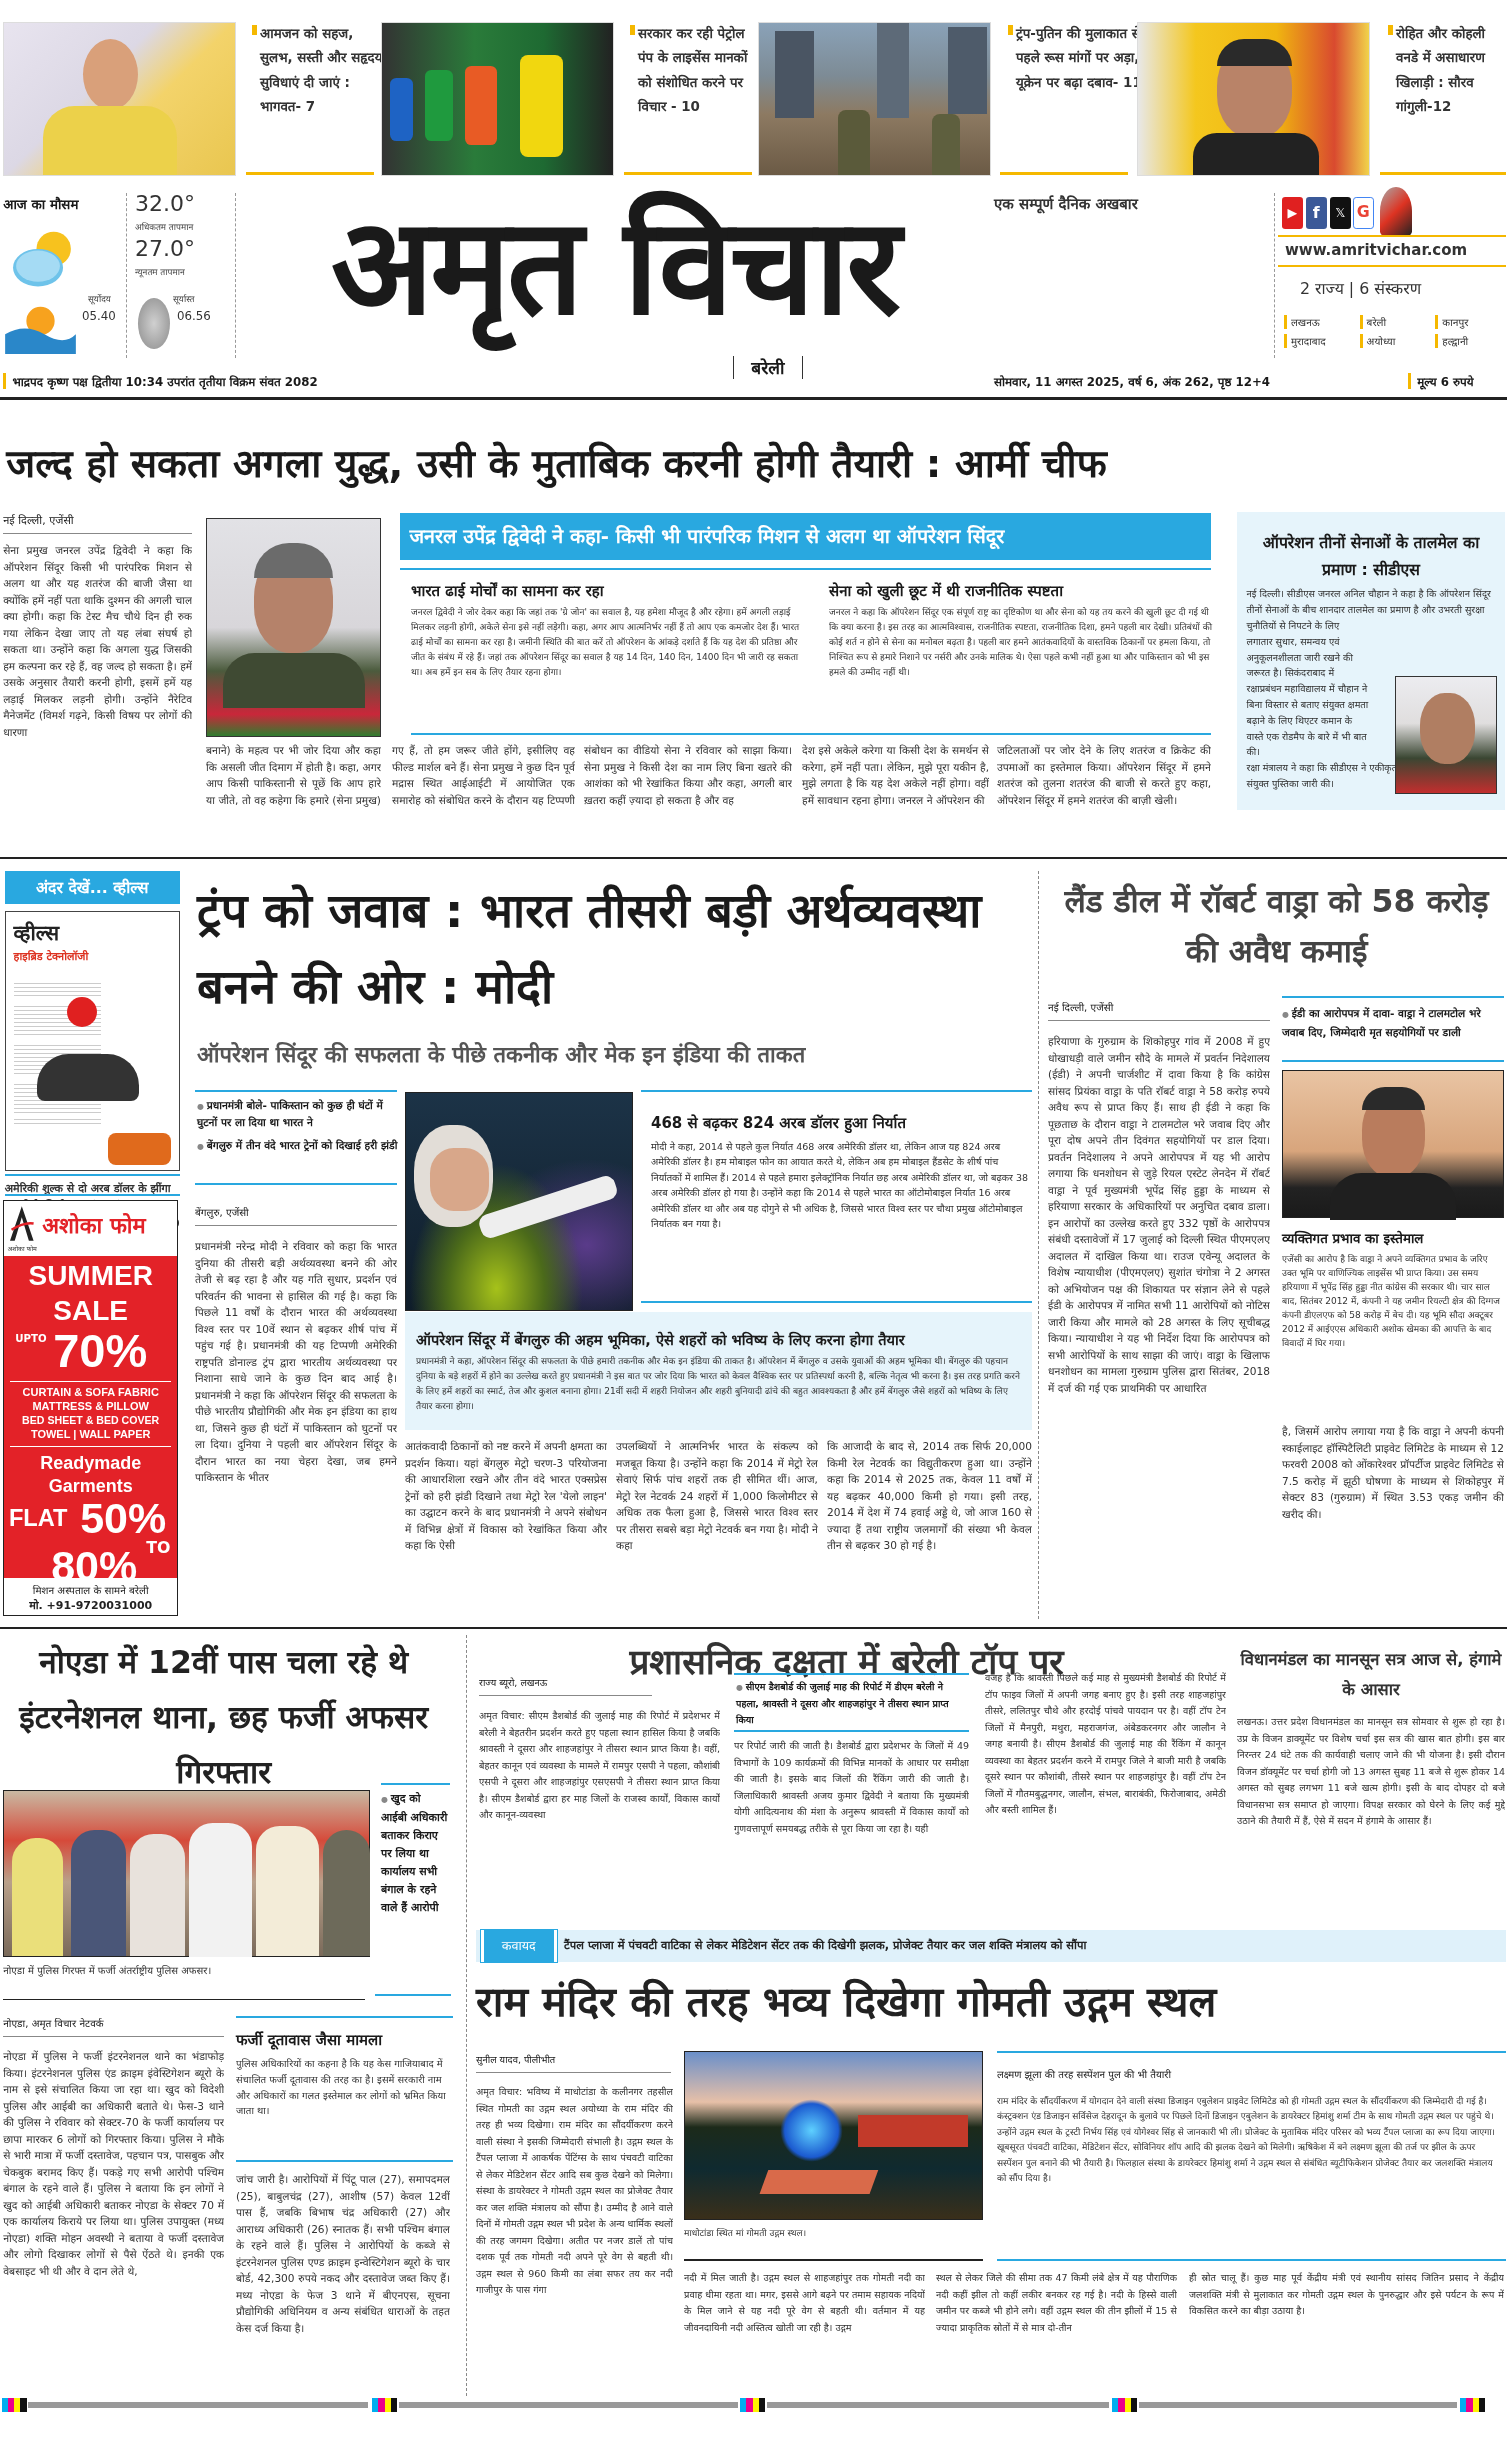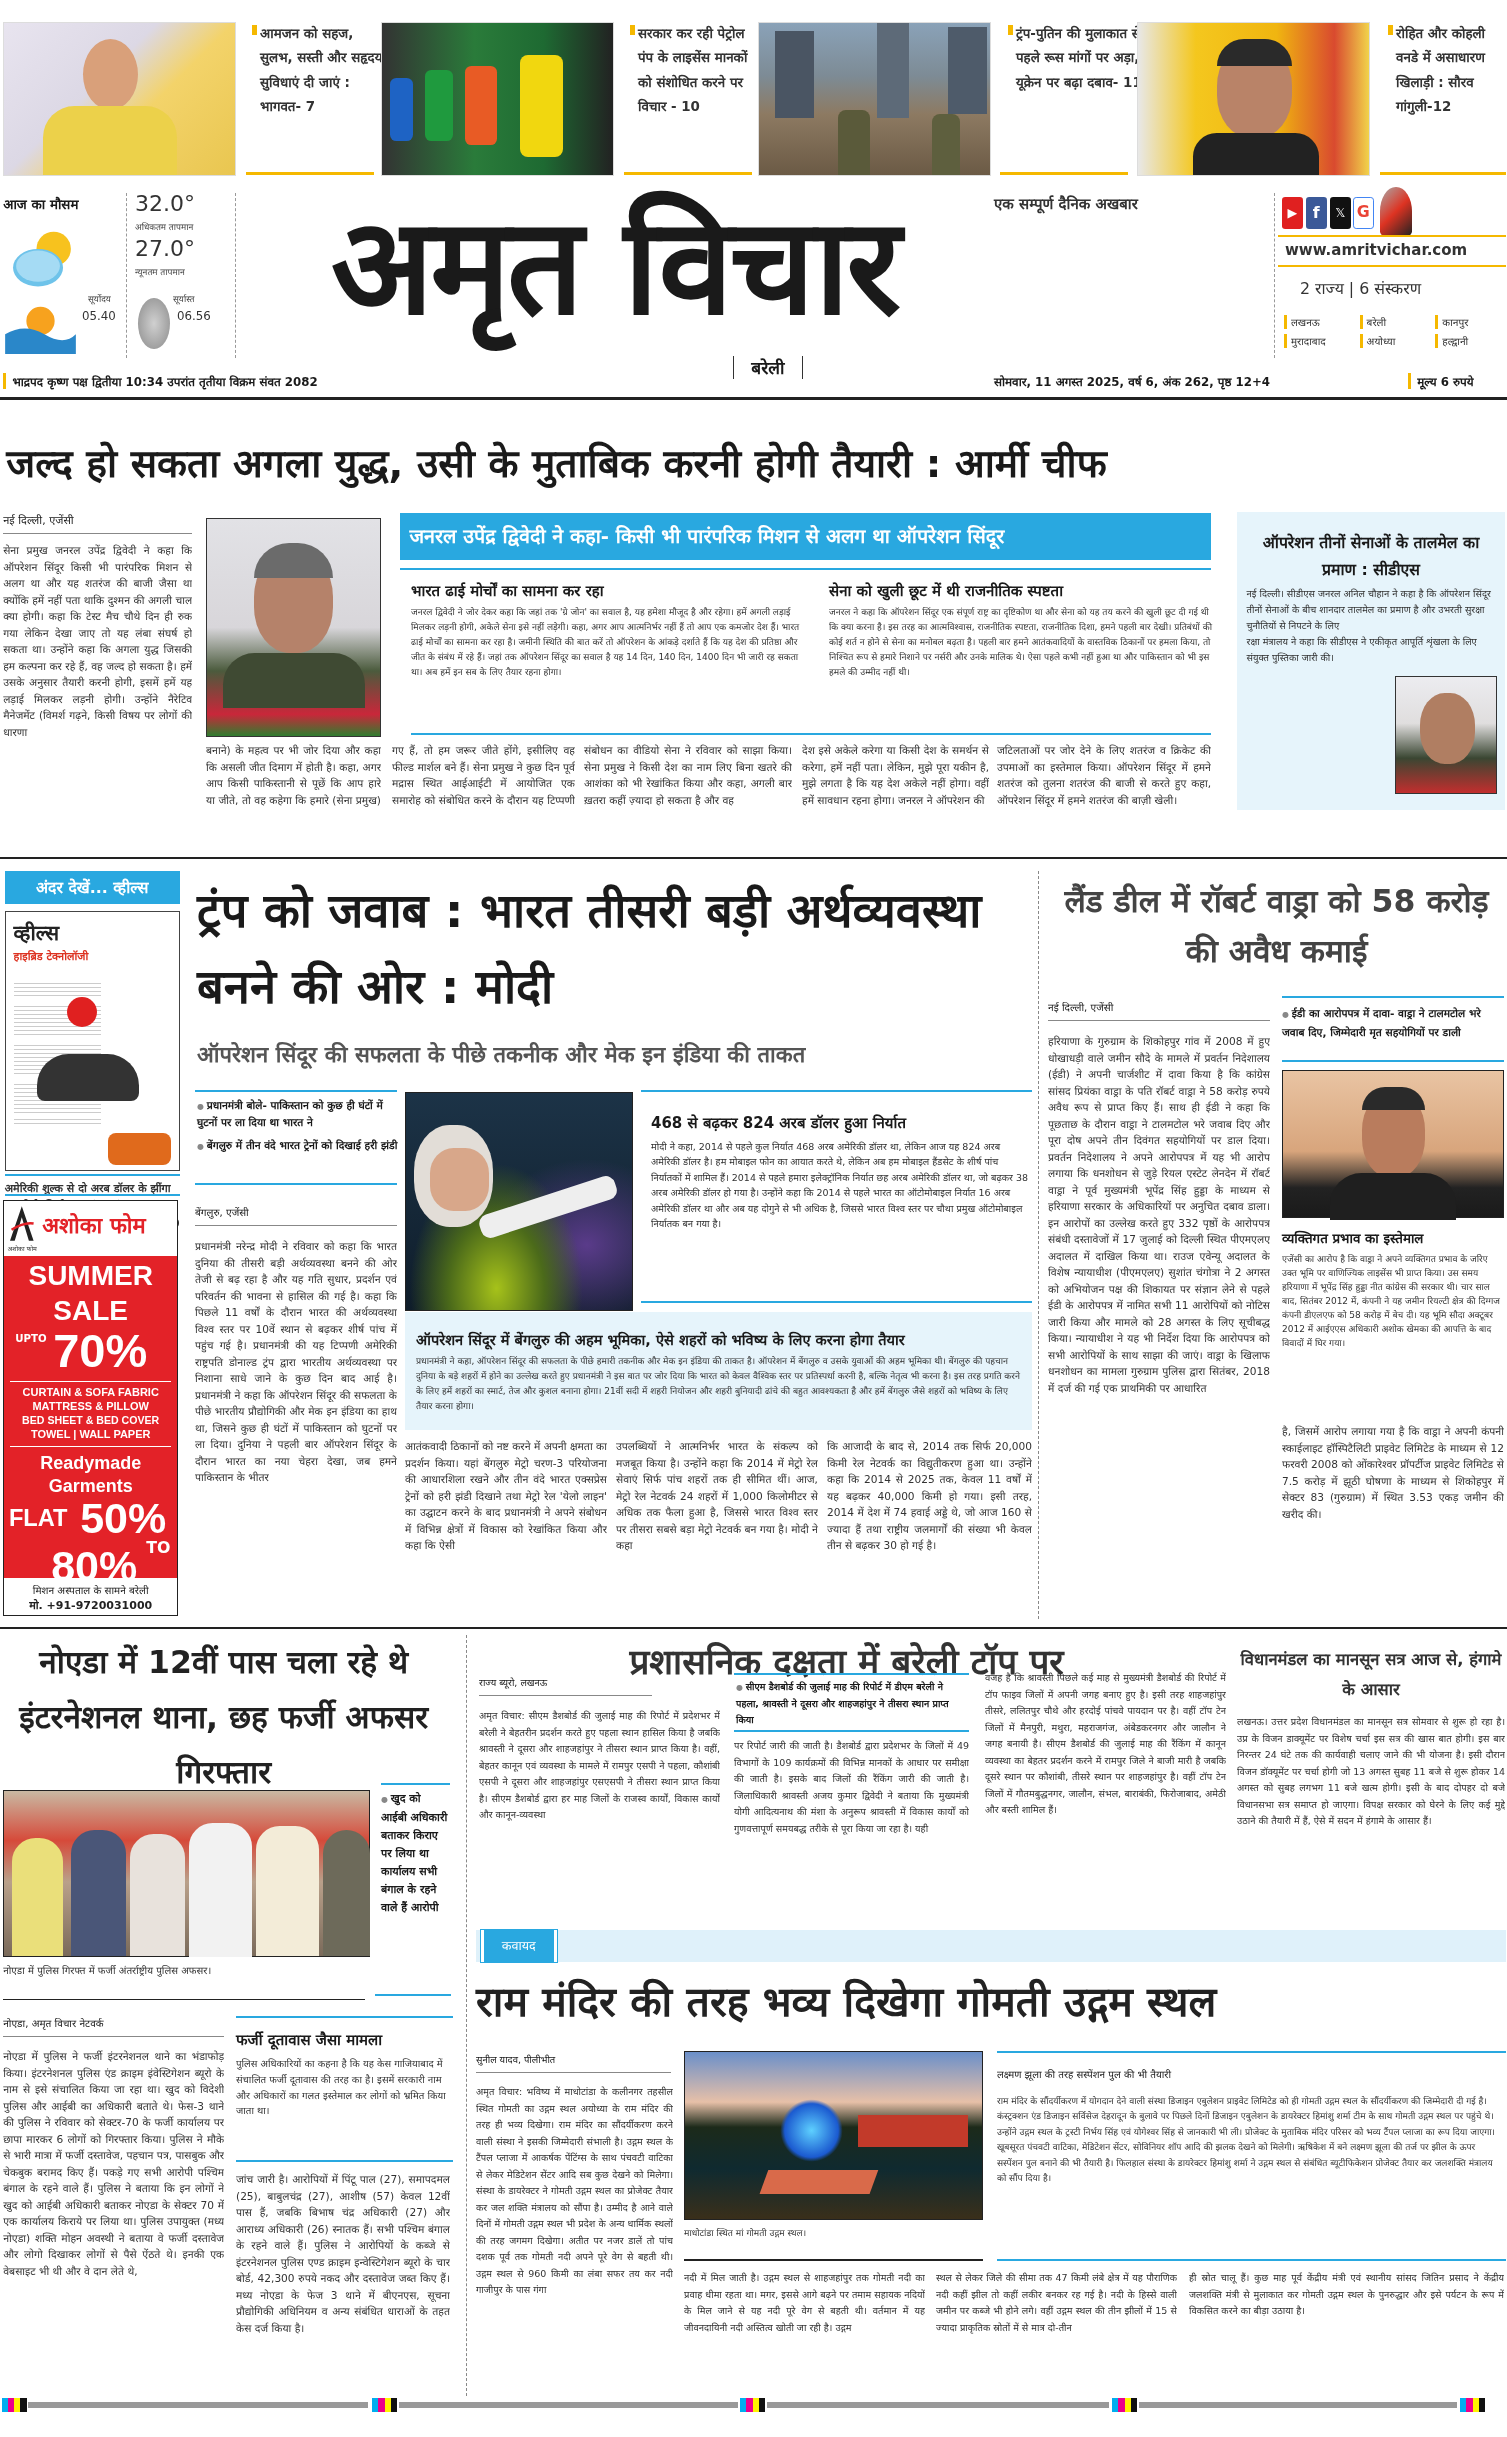--- a/index.html
+++ b/index.html
@@ -138,20 +138,21 @@
 
   <div class="abs" style="left:411px;top:580px;font-size:15px;font-weight:bold">भारत ढाई मोर्चों का सामना कर रहा</div>
   <div class="abs" style="left:411px;top:605px;width:394px;height:126px;overflow:hidden;font-size:9px;line-height:15px;color:#333">जनरल द्विवेदी ने जोर देकर कहा कि जहां तक 'ग्रे जोन' का सवाल है, यह हमेशा मौजूद है और रहेगा। हमें अगली लड़ाई मिलकर लड़नी होगी, अकेले सेना इसे नहीं लड़ेगी। कहा, अगर आप आत्मनिर्भर नहीं हैं तो आप एक कमजोर देश हैं। भारत ढाई मोर्चों का सामना कर रहा है। जमीनी स्थिति की बात करें तो ऑपरेशन के आंकड़े दर्शाते हैं कि यह देश की प्रतिष्ठा और जीत के संबंध में रहे हैं। जहां तक ऑपरेशन सिंदूर का सवाल है यह 14 दिन, 140 दिन, 1400 दिन भी जारी रह सकता था। अब हमें इन सब के लिए तैयार रहना होगा।</div>
   <div class="abs" style="left:829px;top:580px;font-size:15px;font-weight:bold">सेना को खुली छूट में थी राजनीतिक स्पष्टता</div>
   <div class="abs" style="left:829px;top:605px;width:386px;height:126px;overflow:hidden;font-size:9px;line-height:15px;color:#333">जनरल ने कहा कि ऑपरेशन सिंदूर एक संपूर्ण राष्ट्र का दृष्टिकोण था और सेना को यह तय करने की खुली छूट दी गई थी कि क्या करना है। इस तरह का आत्मविश्वास, राजनीतिक स्पष्टता, राजनीतिक दिशा, हमने पहली बार देखी। प्रतिबंधों की कोई शर्त न होने से सेना का मनोबल बढ़ता है। पहली बार हमने आतंकवादियों के वास्तविक ठिकानों पर हमला किया, तो निश्चित रूप से हमारे निशाने पर नर्सरी और उनके मालिक थे। ऐसा पहले कभी नहीं हुआ था और पाकिस्तान को भी इस हमले की उम्मीद नहीं थी।</div>
   <div class="abs blue-bar" style="left:411px;top:733px;width:800px;height:2.4px"></div>
 
   <div class="abs" style="left:1237px;top:512px;width:268px;height:298px;background:#e6f4fb">
     <div style="text-align:center;font-size:15.8px;font-weight:bold;line-height:27px;padding:17.3px 15.8px 0">ऑपरेशन तीनों सेनाओं के तालमेल का प्रमाण : सीडीएस</div>
     <div style="font-size:9.5px;line-height:15.8px;padding:3.2px 9.5px 0;color:#333">नई दिल्ली। सीडीएस जनरल अनिल चौहान ने कहा है कि ऑपरेशन सिंदूर तीनों सेनाओं के बीच शानदार तालमेल का प्रमाण है और उभरती सुरक्षा चुनौतियों से निपटने के लिए</div>
+    <div style="width:142px;font-size:9.5px;line-height:15.8px;padding:0 9.5px;color:#333">लगातार सुधार, समन्वय एवं अनुकूलनशीलता जारी रखने की जरूरत है। सिकंदराबाद में रक्षाप्रबंधन महाविद्यालय में चौहान ने बिना विस्तार से बताए संयुक्त क्षमता बढ़ाने के लिए थिएटर कमान के वास्ते एक रोडमैप के बारे में भी बात की।</div>
     <div class="abs" style="left:158px;top:164px;width:102px;height:118px;border:0.8px solid #333;background:linear-gradient(180deg,#ececf0 0%,#e0dede 40%,#3a4632 70%,#c22e2e 100%)">
       <div class="abs" style="left:23.6px;top:15.8px;width:55px;height:71px;border-radius:45%;background:#b07e62"></div>
     </div>
     <div style="font-size:9.5px;line-height:15.8px;padding:0 9.5px;color:#333">रक्षा मंत्रालय ने कहा कि सीडीएस ने एकीकृत आपूर्ति शृंखला के लिए संयुक्त पुस्तिका जारी की।</div>
   </div>
 </div>
 <div class="abs" style="left:0;top:857px;width:1508px;height:1.6px;background:#222"></div>
 
 <div>
   <div class="abs" style="left:4.7px;top:871px;width:175px;height:33px;background:#29a8e0;color:#fff;text-align:center;font-size:15.8px;font-weight:bold;line-height:33px">अंदर देखें... व्हील्स</div>
@@ -295,20 +296,21 @@
 </div>
 
 <div>
   <div class="abs" style="left:1237px;top:1645px;width:268px;font-size:16.5px;font-weight:bold;line-height:30px;text-align:center;color:#333">विधानमंडल का मानसून सत्र आज से, हंगामे के आसार</div>
   <div class="abs col-text" style="left:1237px;top:1714px;width:268px;height:202px;overflow:hidden;font-size:9.5px;line-height:16.5px">लखनऊ। उत्तर प्रदेश विधानमंडल का मानसून सत्र सोमवार से शुरू हो रहा है। उप्र के विजन डाक्यूमेंट पर विशेष चर्चा इस सत्र की खास बात होगी। इस बार निरन्तर 24 घंटे तक की कार्यवाही चलाए जाने की भी योजना है। इसी दौरान विजन डॉक्यूमेंट पर चर्चा होगी जो 13 अगस्त सुबह 11 बजे से शुरू होकर 14 अगस्त को सुबह लगभग 11 बजे खत्म होगी। इसी के बाद दोपहर दो बजे विधानसभा सत्र समाप्त हो जाएगा। विपक्ष सरकार को घेरने के लिए कई मुद्दे उठाने की तैयारी में हैं, ऐसे में सदन में हंगामे के आसार हैं।</div>
 </div>
 
 <div>
   <div class="abs" style="left:476px;top:1930px;width:1030px;height:31.5px;background:#dff1fa">
     <div class="abs" style="left:4.7px;top:0;width:76px;height:31.5px;background:#29a8e0;color:#fff;font-size:12.6px;text-align:center;line-height:31.5px;border-left:3.2px solid #fff;border-right:3.2px solid #fff;outline:1.6px solid #29a8e0">कवायद</div>
+    <div class="abs" style="left:88px;top:0;line-height:31.5px;font-size:11.4px;font-weight:bold;white-space:nowrap;color:#222">टैंपल प्लाजा में पंचवटी वाटिका से लेकर मेडिटेशन सेंटर तक की दिखेगी झलक, प्रोजेक्ट तैयार कर जल शक्ति मंत्रालय को सौंपा</div>
   </div>
   <div class="abs" style="left:476px;top:1966px;width:1030px;font-size:41px;font-weight:bold;line-height:72px;text-align:left;color:#222">राम मंदिर की तरह भव्य दिखेगा गोमती उद्गम स्थल</div>
   <div class="abs" style="left:476px;top:2053px;width:195px;font-size:9.5px;border-bottom:0.8px solid #888;padding-bottom:6.3px">सुनील यादव, पीलीभीत</div>
   <div class="abs col-text" style="left:476px;top:2084px;width:197px;height:312px;overflow:hidden;font-size:9.5px;line-height:16.5px">अमृत विचार: भविष्य में माधोटांडा के कलीनगर तहसील स्थित गोमती का उद्गम स्थल अयोध्या के राम मंदिर की तरह ही भव्य दिखेगा। राम मंदिर का सौंदर्यीकरण करने वाली संस्था ने इसकी जिम्मेदारी संभाली है। उद्गम स्थल के टैंपल प्लाजा में आकर्षक पेंटिंग्स के साथ पंचवटी वाटिका से लेकर मेडिटेशन सेंटर आदि सब कुछ देखने को मिलेगा। संस्था के डायरेक्टर ने गोमती उद्गम स्थल का प्रोजेक्ट तैयार कर जल शक्ति मंत्रालय को सौंपा है। उम्मीद है आने वाले दिनों में गोमती उद्गम स्थल भी प्रदेश के अन्य धार्मिक स्थलों की तरह जगमग दिखेगा। अतीत पर नजर डालें तो पांच दशक पूर्व तक गोमती नदी अपने पूरे वेग से बहती थी। उद्गम स्थल से 960 किमी का लंबा सफर तय कर नदी गाजीपुर के पास गंगा</div>
   <div class="abs" style="left:684px;top:2051px;width:299px;height:169px;border:0.8px solid #222;background:linear-gradient(180deg,#6a8fc9 0%,#e7c0a8 30%,#1c2a1a 45%,#0f2a30 70%,#3a2f1a 100%)">
     <div class="abs" style="left:95px;top:47px;width:63px;height:63px;background:radial-gradient(#5ed0ff,#1b5ad0 60%,transparent 70%)"></div>
     <div class="abs" style="left:173px;top:63px;width:110px;height:31.5px;background:#c23a2a"></div>
     <div class="abs" style="left:79px;top:118px;width:110px;height:23.6px;background:#d96a4a;transform:skewX(-20deg)"></div>
   </div>
   <div class="abs" style="left:684px;top:2226px;font-size:9px;color:#333">माधोटांडा स्थित मां गोमती उद्गम स्थल।</div>

